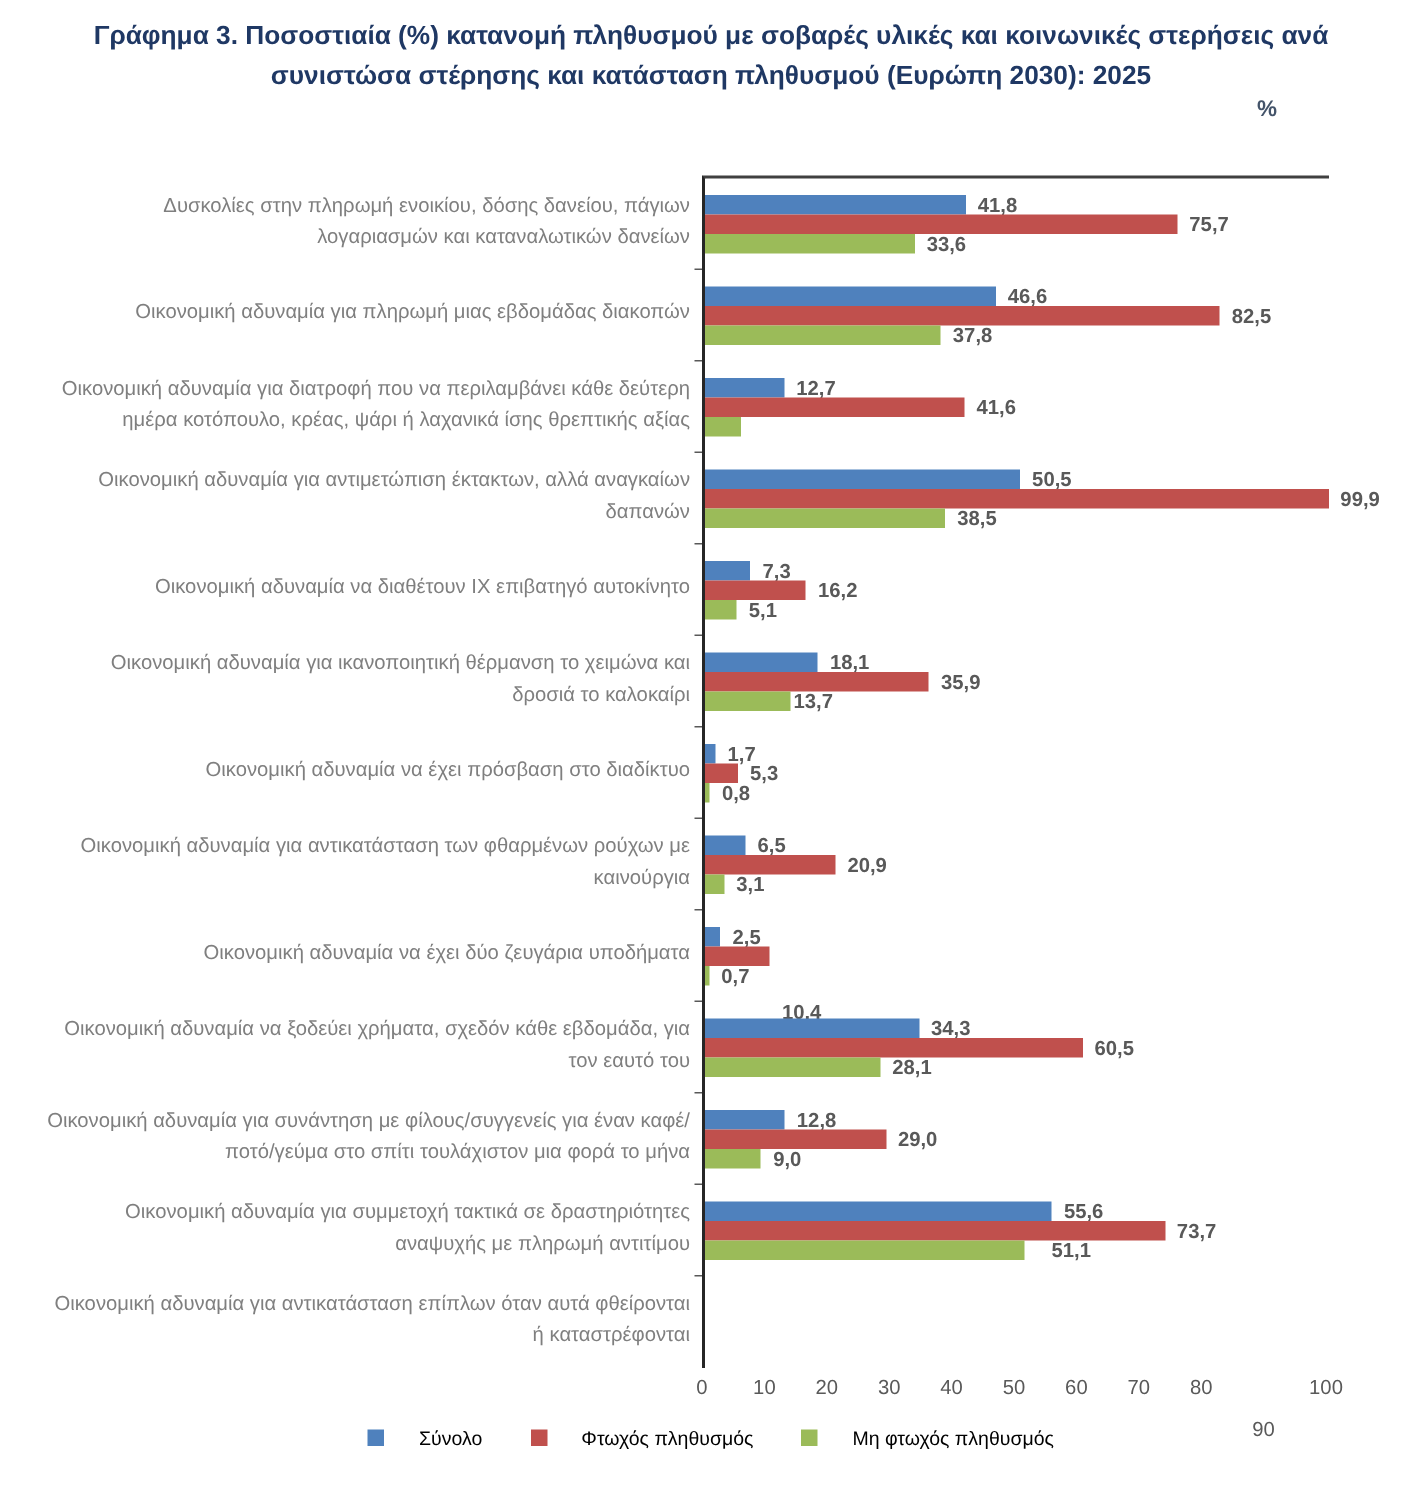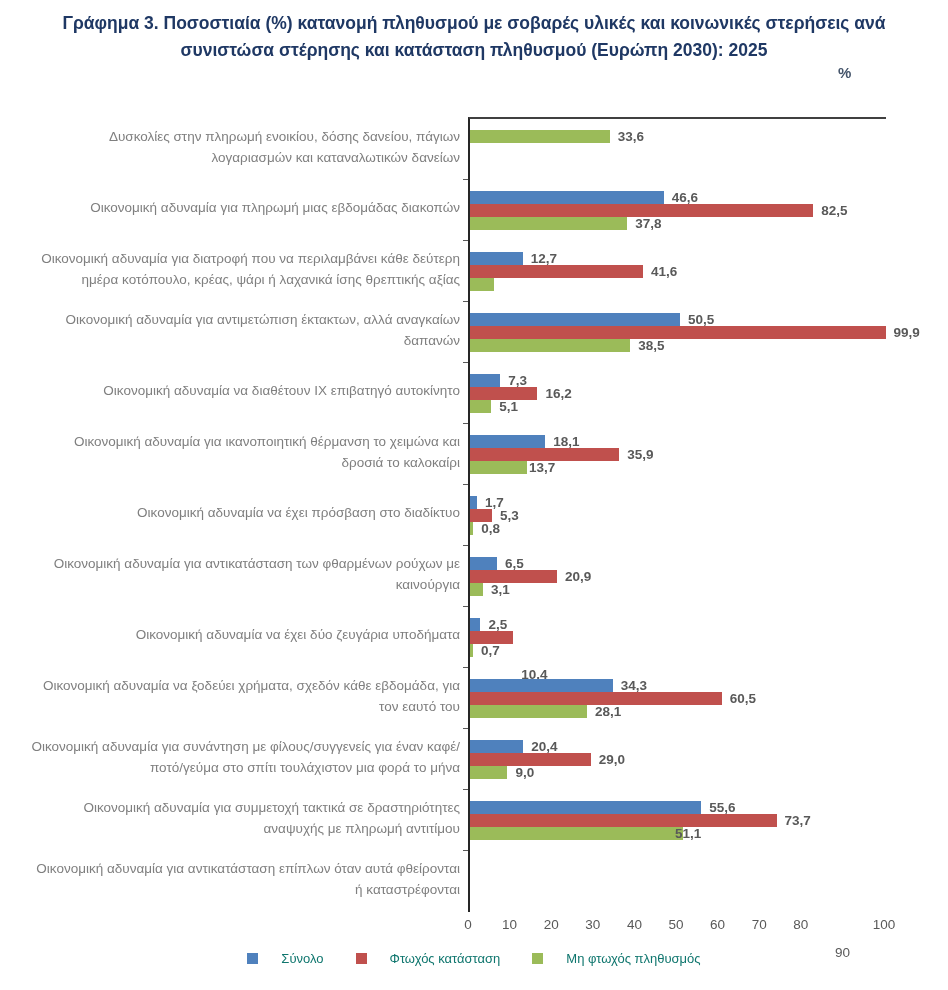--- a/index.html
+++ b/index.html
@@ -16,21 +16,21 @@
   .bar-track{position:relative;height:13px;}
   .bar{height:13px;}
   .bar-value{position:absolute;top:50%;transform:translateY(-50%);font-size:13.5px;font-weight:bold;
     color:#595959;white-space:nowrap;line-height:1;}
   .cat-labels{position:absolute;left:30px;top:117px;width:430px;}
   .cat-label{height:61px;display:flex;align-items:center;justify-content:flex-end;text-align:right;
     font-size:13.5px;color:#7F7F7F;line-height:1.5;}
   .x-axis{position:absolute;left:468px;top:917px;width:416px;height:20px;}
   .x-tick{position:absolute;transform:translateX(-50%);font-size:13.5px;color:#595959;}
   .legend{position:absolute;left:0;top:951px;width:948px;display:flex;justify-content:center;gap:32px;}
-  .legend-item{display:flex;align-items:center;gap:23px;font-size:13px;color:#0f766e;}
+  .legend-item{display:flex;align-items:center;gap:23px;font-size:13px;color:#000000;}
   .legend-swatch{width:11px;height:11px;display:inline-block;}
 </style>
 </head>
 <body>
 
 <div class="page">
   <div class="chart-title">Γράφημα 3. Ποσοστιαία (%) κατανομή πληθυσμού με σοβαρές υλικές και κοινωνικές στερήσεις ανά συνιστώσα στέρησης και κατάσταση πληθυσμού (Ευρώπη 2030): 2025</div>
   <div class="unit-label">%</div>
 
   <div class="cat-labels">
@@ -46,20 +46,28 @@
       <div class="cat-label">Οικονομική αδυναμία να ξοδεύει χρήματα, σχεδόν κάθε εβδομάδα, για τον εαυτό του</div>
       <div class="cat-label">Οικονομική αδυναμία για συνάντηση με φίλους/συγγενείς για έναν καφέ/ποτό/γεύμα στο σπίτι τουλάχιστον μια φορά το μήνα</div>
       <div class="cat-label">Οικονομική αδυναμία για συμμετοχή τακτικά σε δραστηριότητες αναψυχής με πληρωμή αντιτίμου</div>
       <div class="cat-label">Οικονομική αδυναμία για αντικατάσταση επίπλων όταν αυτά φθείρονται ή καταστρέφονται</div>
     </div>
 
   <div class="plot">
       <div class="chart-row">
         <div class="bars">
           <div class="bar-track">
+            <div class="bar" style="width: 173.9px; background: rgb(79, 129, 189);"></div>
+            <span class="bar-value" style="left: 181.888px;">41,8</span>
+          </div>
+          <div class="bar-track">
+            <div class="bar" style="width: 314.9px; background: rgb(192, 80, 77);"></div>
+            <span class="bar-value" style="left: 322.912px;">75,7</span>
+          </div>
+          <div class="bar-track">
             <div class="bar" style="width: 139.8px; background: rgb(155, 187, 89);"></div>
             <span class="bar-value" style="left: 147.776px;">33,6</span>
           </div>
         </div>
       </div>
       <div class="chart-row">
         <div class="bars">
           <div class="bar-track">
             <div class="bar" style="width: 193.9px; background: rgb(79, 129, 189);"></div>
             <span class="bar-value" style="left: 201.856px;">46,6</span>
@@ -199,21 +207,21 @@
           <div class="bar-track">
             <div class="bar" style="width: 116.9px; background: rgb(155, 187, 89);"></div>
             <span class="bar-value" style="left: 124.896px;">28,1</span>
           </div>
         </div>
       </div>
       <div class="chart-row">
         <div class="bars">
           <div class="bar-track">
             <div class="bar" style="width: 53.2px; background: rgb(79, 129, 189);"></div>
-            <span class="bar-value" style="left: 61.248px;">20,4</span>
+            <span class="bar-value" style="left: 61.248px;">12,8</span>
           </div>
           <div class="bar-track">
             <div class="bar" style="width: 120.6px; background: rgb(192, 80, 77);"></div>
             <span class="bar-value" style="left: 128.64px;">29,0</span>
           </div>
           <div class="bar-track">
             <div class="bar" style="width: 37.4px; background: rgb(155, 187, 89);"></div>
             <span class="bar-value" style="left: 45.44px;">9,0</span>
           </div>
         </div>
@@ -223,21 +231,21 @@
           <div class="bar-track">
             <div class="bar" style="width: 231.3px; background: rgb(79, 129, 189);"></div>
             <span class="bar-value" style="left: 239.296px;">55,6</span>
           </div>
           <div class="bar-track">
             <div class="bar" style="width: 306.6px; background: rgb(192, 80, 77);"></div>
             <span class="bar-value" style="left: 314.592px;">73,7</span>
           </div>
           <div class="bar-track">
             <div class="bar" style="width: 212.6px; background: rgb(155, 187, 89);"></div>
-            <span class="bar-value" style="left: 205px;">51,1</span>
+            <span class="bar-value" style="left: 231px;">51,1</span>
           </div>
         </div>
       </div>
     </div>
 
   <div class="x-axis">
       <span class="x-tick" style="left: 0px;">0</span>
       <span class="x-tick" style="left: 41.6px;">10</span>
       <span class="x-tick" style="left: 83.2px;">20</span>
       <span class="x-tick" style="left: 124.8px;">30</span>
@@ -250,20 +258,20 @@
       <span class="x-tick" style="left: 416px;">100</span>
     </div>
 
   <div class="legend">
       <div class="legend-item">
         <span class="legend-swatch" style="background: rgb(79, 129, 189);"></span>
         <span>Σύνολο</span>
       </div>
       <div class="legend-item">
         <span class="legend-swatch" style="background: rgb(192, 80, 77);"></span>
-        <span>Φτωχός κατάσταση</span>
+        <span>Φτωχός πληθυσμός</span>
       </div>
       <div class="legend-item">
         <span class="legend-swatch" style="background: rgb(155, 187, 89);"></span>
         <span>Μη φτωχός πληθυσμός</span>
       </div>
     </div>
 </div>
 
 </body></html>

